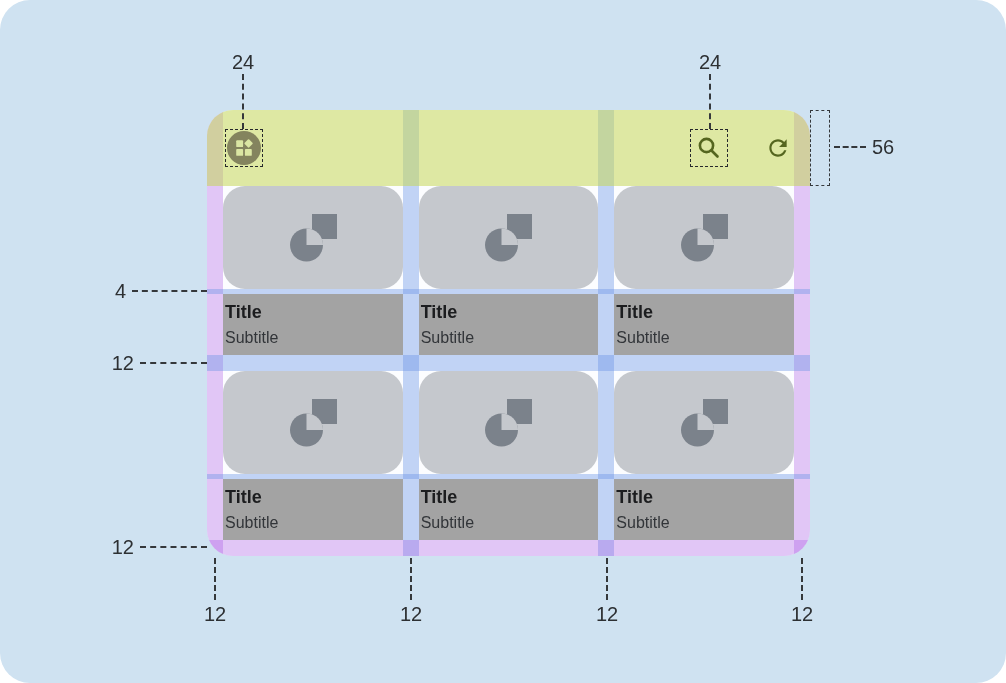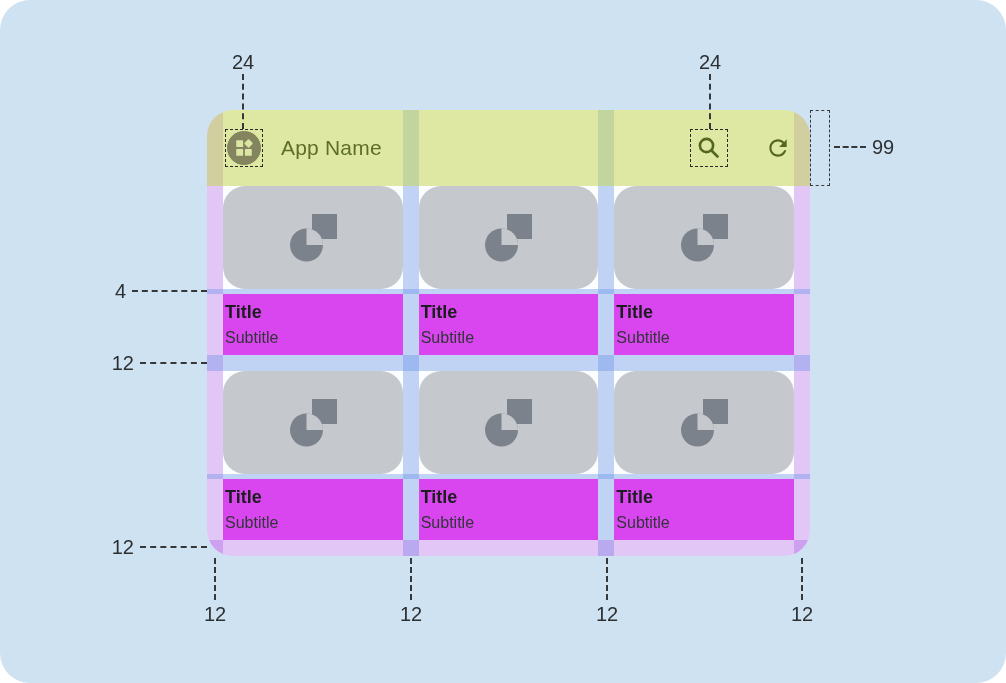--- a/index.html
+++ b/index.html
@@ -11,21 +11,21 @@
   .app { position: absolute; left: 207px; top: 110px; width: 603px; height: 446px;
          background: #fcfdff; border-radius: 26px; overflow: hidden; }
 
   
   .grid { position: absolute; left: 0; top: 76px; width: 100%; padding: 0 16px;
           display: grid; grid-template-columns: repeat(3, 1fr); column-gap: 16px; row-gap: 16px; z-index: 1; }
   .card { display: block; }
   .card-image { height: 103px; background: #c5c8cd; border-radius: 22px;
                 display: flex; align-items: center; justify-content: center; }
   .card-gap { height: 5px; }
-  .card-text { height: 61px; background: #d946ef; padding: 5px 0 0 2px; }
+  .card-text { height: 61px; background: #a3a3a3; padding: 5px 0 0 2px; }
   .card-title { font-size: 18px; font-weight: 700; color: #1c1d1f; line-height: 26px; }
   .card-subtitle { font-size: 16px; font-weight: 400; color: #323539; line-height: 26px; }
 
   
   .ov { position: absolute; pointer-events: none; }
   .ov-margin { top: 0; width: 16px; height: 446px; background: rgba(168,85,226,0.32); z-index: 2; }
   .ov-margin-l { left: 0; } .ov-margin-r { left: 587px; }
   .ov-gutter { top: 0; width: 16px; height: 446px; background: rgba(105,148,230,0.40); z-index: 2; }
   .ov-gutter-1 { left: 195.7px; } .ov-gutter-2 { left: 391.3px; }
   .ov-h { left: 0; width: 100%; z-index: 3; }
@@ -191,21 +191,20 @@
     <div class="bar-item logo-circle">
       <svg width="22" height="22" viewBox="0 0 24 24">
         <g fill="#dbe6a3">
           <rect x="3.5" y="3.5" width="7.5" height="7.5" rx="1"></rect>
           <rect x="3.5" y="13" width="7.5" height="7.5" rx="1"></rect>
           <rect x="13" y="13" width="7.5" height="7.5" rx="1"></rect>
           <rect x="13.5" y="3.5" width="7" height="7" rx="1" transform="rotate(45 17 7)"></rect>
         </g>
       </svg>
     </div>
-    <div class="bar-item app-name">App Name</div>
     <div class="bar-item search-btn">
       <svg width="26" height="26" viewBox="0 0 26 26">
         <circle cx="10.5" cy="10.5" r="6.6" fill="none" stroke="#55661f" stroke-width="2.6"></circle>
         <line x1="15.5" y1="15.5" x2="21.5" y2="21.5" stroke="#55661f" stroke-width="2.6" stroke-linecap="round"></line>
       </svg>
     </div>
     <div class="bar-item refresh-btn">
       <svg width="26" height="26" viewBox="0 0 24 24">
         <path fill="#55661f" d="M17.65 6.35C16.2 4.9 14.21 4 12 4c-4.42 0-7.99 3.58-7.99 8s3.57 8 7.99 8c3.73 0 6.84-2.55 7.73-6h-2.08c-.82 2.33-3.04 4-5.65 4-3.31 0-6-2.69-6-6s2.69-6 6-6c1.66 0 3.14.69 4.22 1.78L13 11h7V4l-2.35 2.35z"></path>
       </svg>
@@ -215,21 +214,21 @@
   </div>
 
   <div class="ann-label t-c lbl-24-left">24</div>
   <div class="dash-v vl-24-left"></div>
 
   <div class="ann-label t-c lbl-24-right">24</div>
   <div class="dash-v vl-24-right"></div>
 
   <div class="bracket-56"></div>
   <div class="dash-h hl-56"></div>
-  <div class="ann-label lbl-56">99</div>
+  <div class="ann-label lbl-56">56</div>
 
   <div class="ann-label t-r lbl-4">4</div>
   <div class="dash-h hl-4"></div>
 
   <div class="ann-label t-r lbl-12a">12</div>
   <div class="dash-h hl-12a"></div>
 
   <div class="ann-label t-r lbl-12b">12</div>
   <div class="dash-h hl-12b"></div>
 

